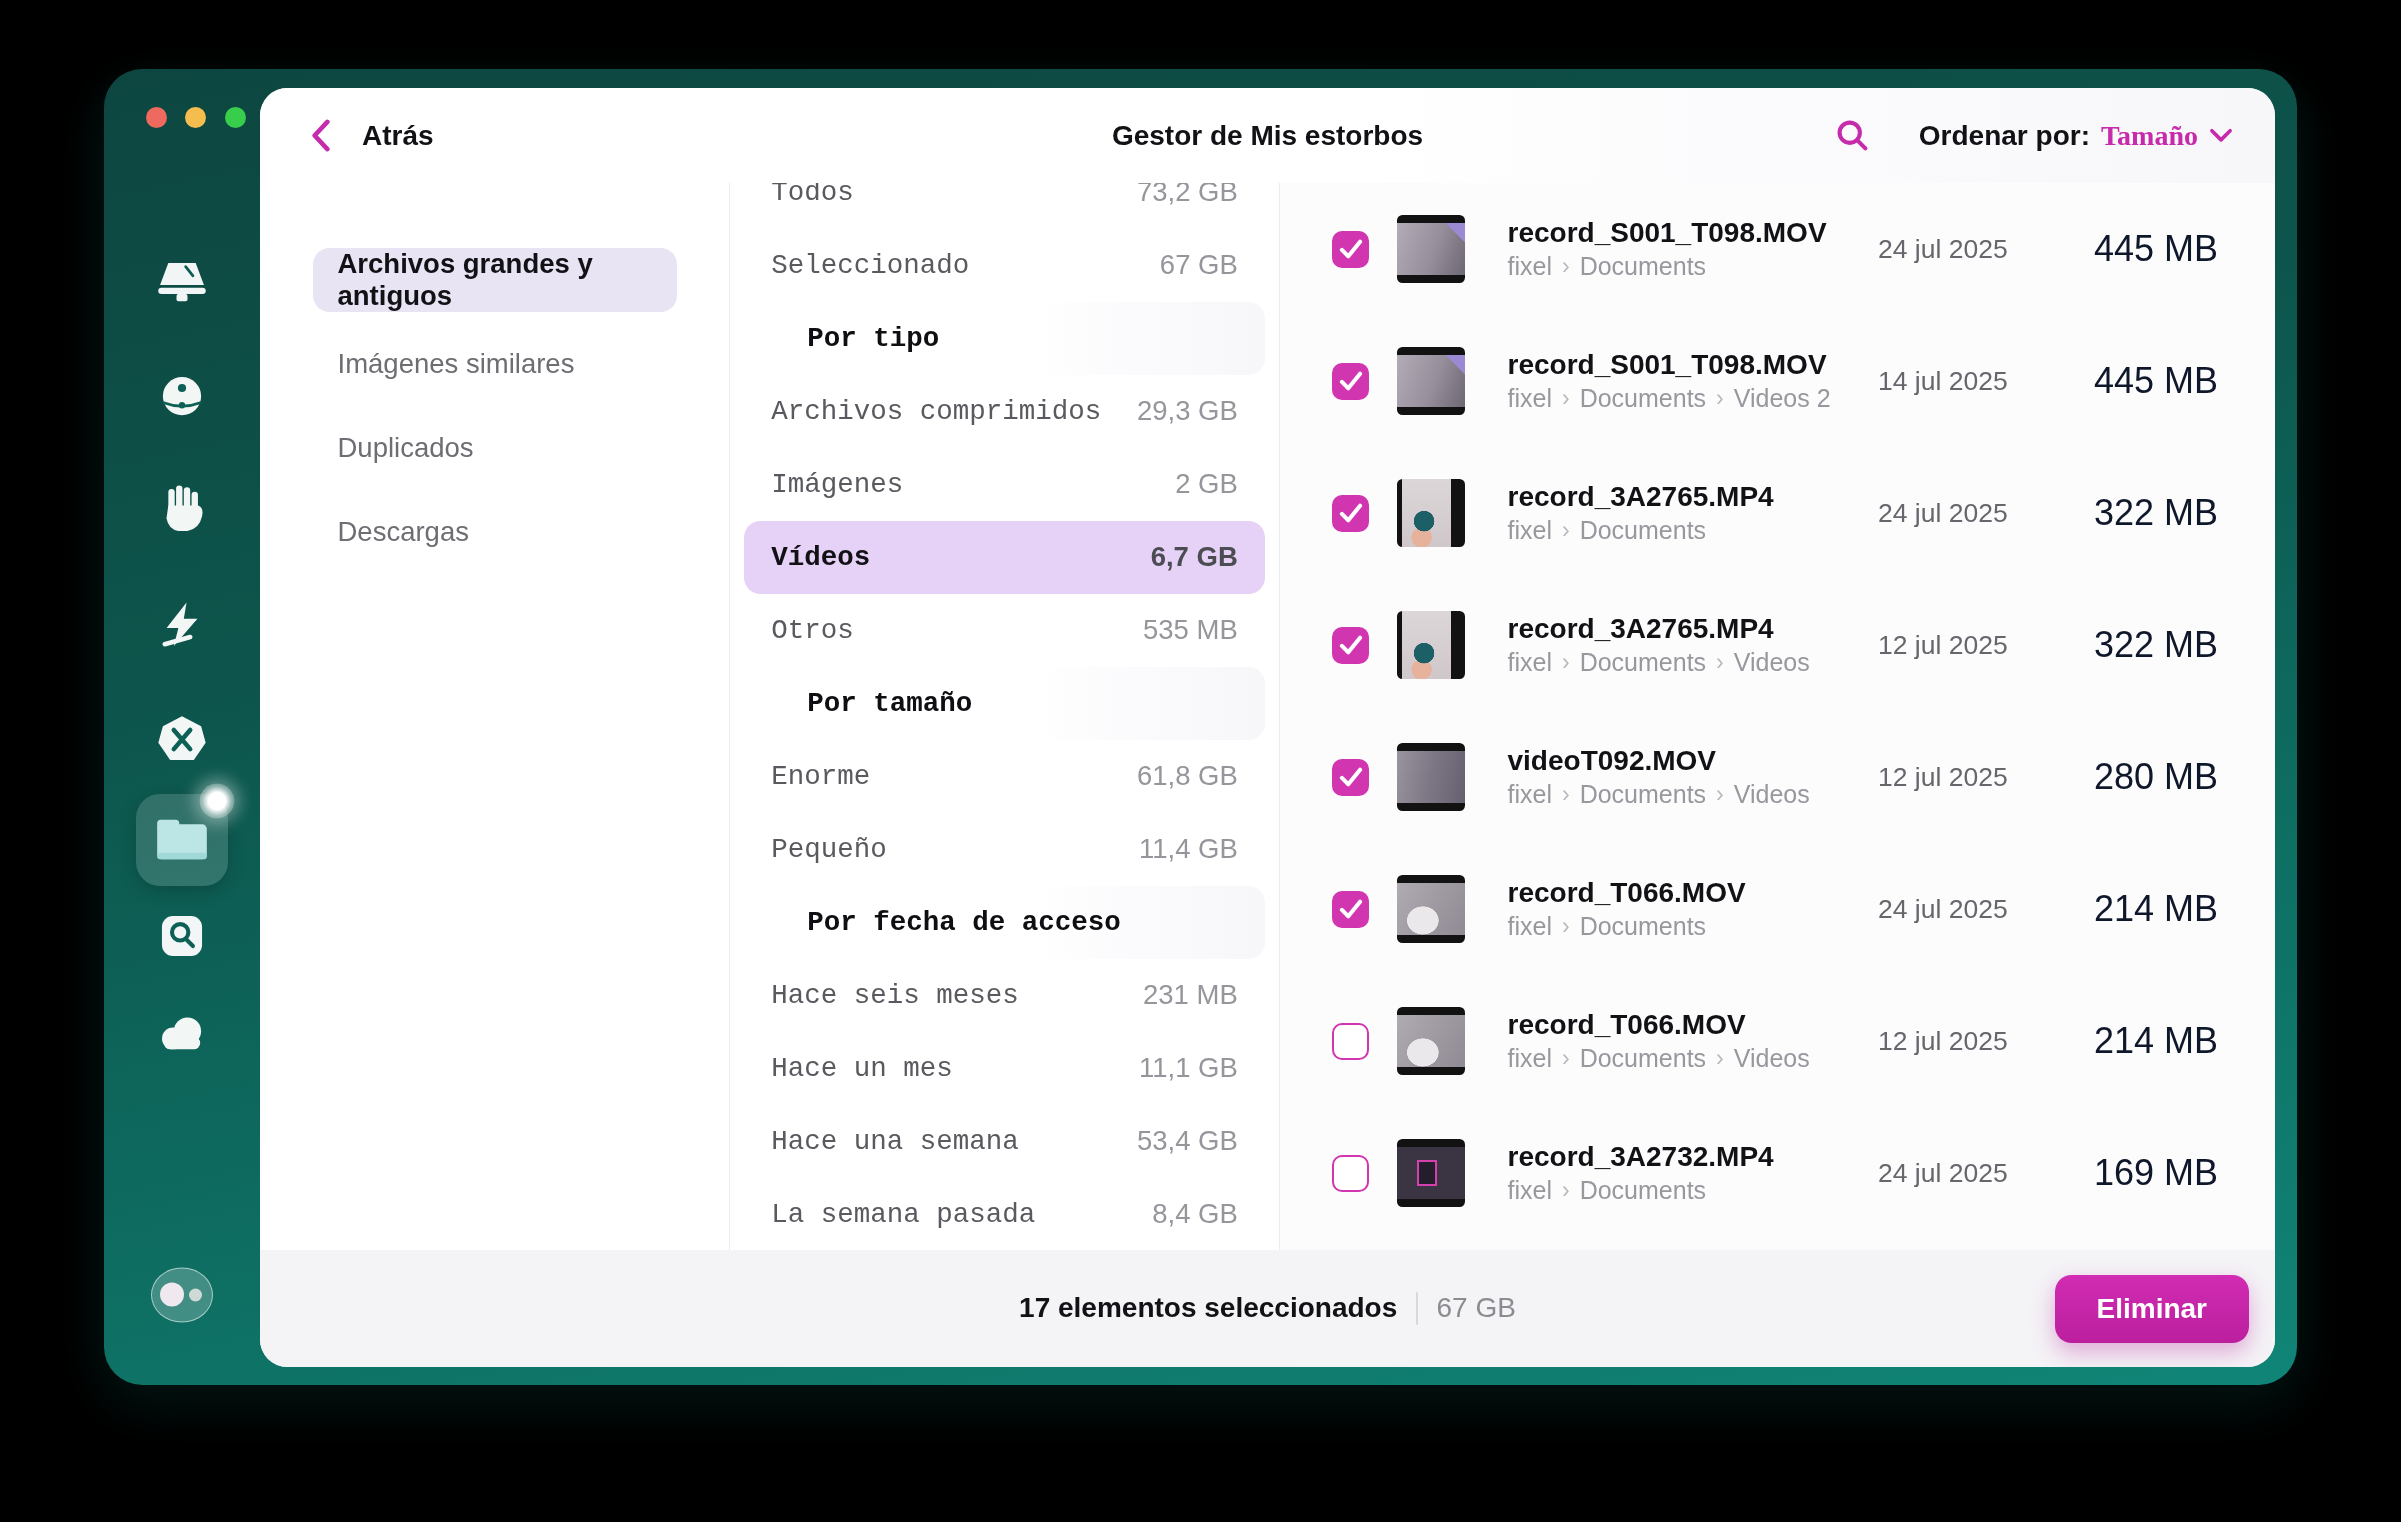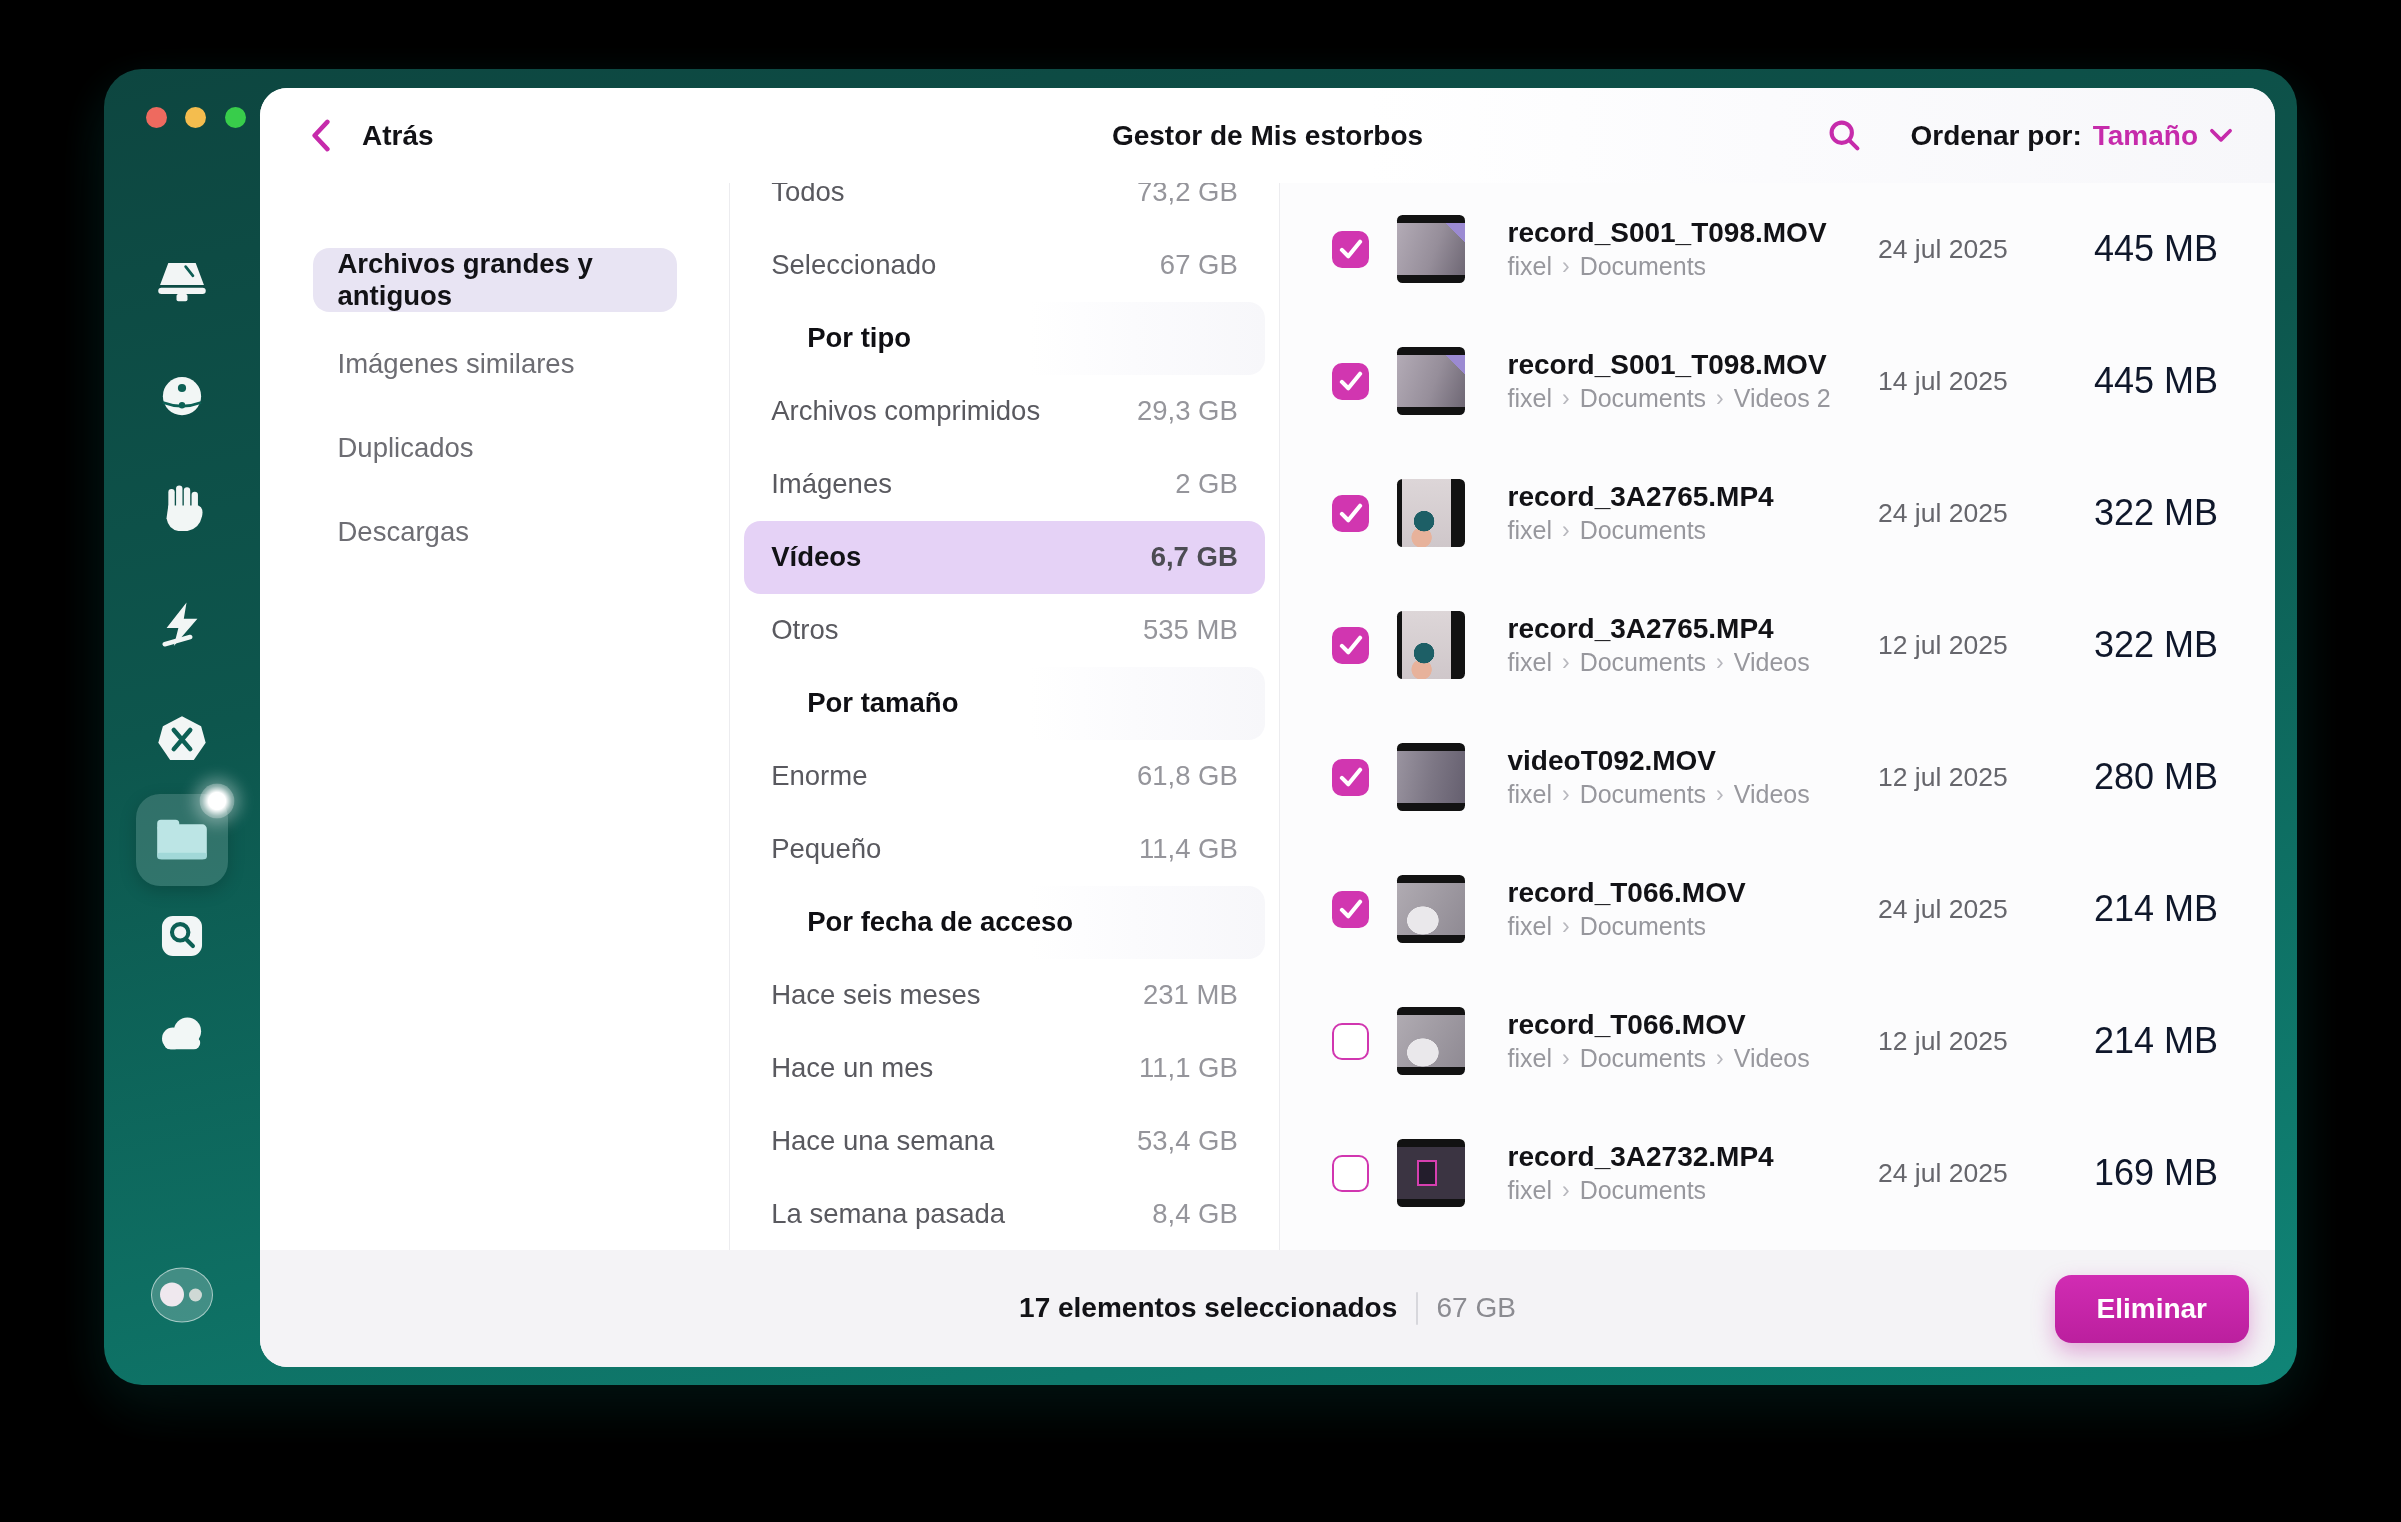--- a/index.html
+++ b/index.html
@@ -27,33 +27,33 @@
     background:#fff;overflow:hidden;display:flex;flex-direction:column;}
   .header{height:95px;flex:0 0 95px;position:relative;display:flex;align-items:center;
     background:linear-gradient(90deg,#ffffff 0%,#ffffff 55%,#fbfbfd 75%,#f7f7fa 100%);}
   .back{display:flex;align-items:center;gap:31px;margin-left:51px;cursor:default;}
   .back-label{font-size:28px;font-weight:700;color:#121216;}
   .hdr-title{position:absolute;left:50%;top:50%;transform:translate(-50%,-50%);
     font-size:28px;font-weight:700;color:#121216;white-space:nowrap;}
   .hdr-right{position:absolute;right:42px;display:flex;align-items:center;gap:49px;}
   .sort{display:flex;align-items:center;gap:11px;}
   .sort-label{font-size:28px;font-weight:700;color:#121216;}
-  .sort-value{font-size:28px;font-weight:700;color:#c62bab;}
+  .sort-value{font-size:28px;font-weight:700;color:#c62bab;font-family:Liberation Serif, serif;}
   
   .main{flex:1;display:flex;min-height:0;position:relative;}
   .nav-panel{width:469px;flex:0 0 469px;padding-top:65px;box-sizing:border-box;}
   .nav-item{width:364px;margin:0 auto 20px auto;height:64px;border-radius:16.5px;display:flex;align-items:center;
     padding:0 25px;box-sizing:border-box;font-size:27.5px;color:#6d6d73;font-weight:500;}
   .nav-item.selected{background:#e8e4f3;color:#121216;font-weight:700;}
   .cat-panel{width:551px;flex:0 0 551px;border-left:0.9px solid #ececef;border-right:0.9px solid #ececef;
     overflow:hidden;box-sizing:border-box;padding:0 13.7px;}
   .cat-list{margin-top:-27.5px;}
   .cat-row{height:73px;display:flex;align-items:center;justify-content:space-between;
     padding:0 27.5px;border-radius:16.5px;box-sizing:border-box;}
-  .cat-row .lbl{font-size:27.5px;color:#59595f;font-weight:500;}
+  .cat-row .lbl{font-size:27.5px;color:#59595f;font-weight:500;font-family:Liberation Mono, monospace;}
   .cat-row .val{font-size:27.5px;color:#95959b;font-weight:500;}
   .cat-row.header .lbl{color:#0f0f13;font-weight:700;margin-left:36px;}
   .cat-row.selected{background:#e5d2f6;}
   .cat-row.selected .lbl{color:#121216;font-weight:700;}
   .cat-row.selected .val{color:#4c4c53;font-weight:700;}
   
   .files-panel{flex:1;background:#fcfcfd;padding:0 0 0 52px;box-sizing:border-box;overflow:hidden;}
   .file-row{height:132px;display:flex;align-items:center;}
   .cbx{width:37px;height:37px;border-radius:10px;flex:0 0 37px;position:relative;
     border:2.7px solid #d136b0;background:#fff;box-sizing:border-box;}

